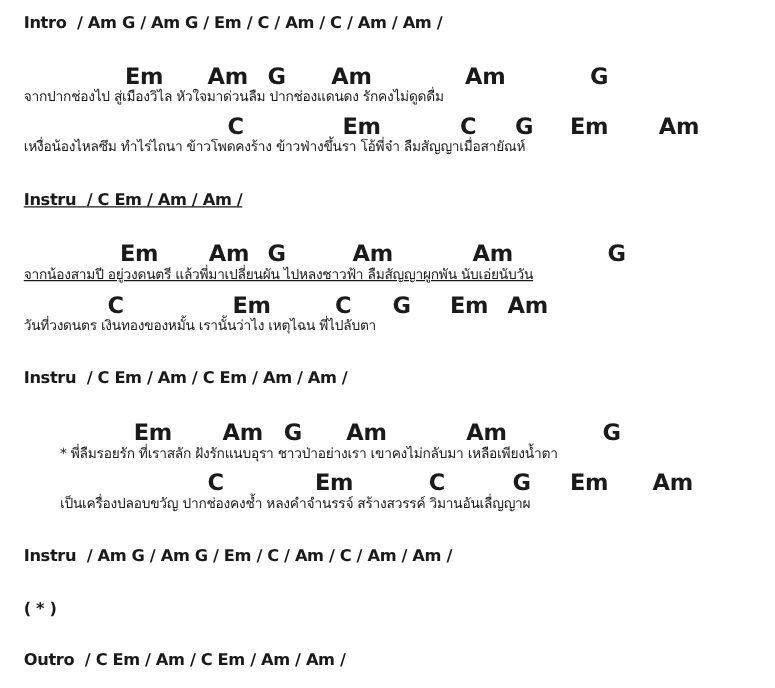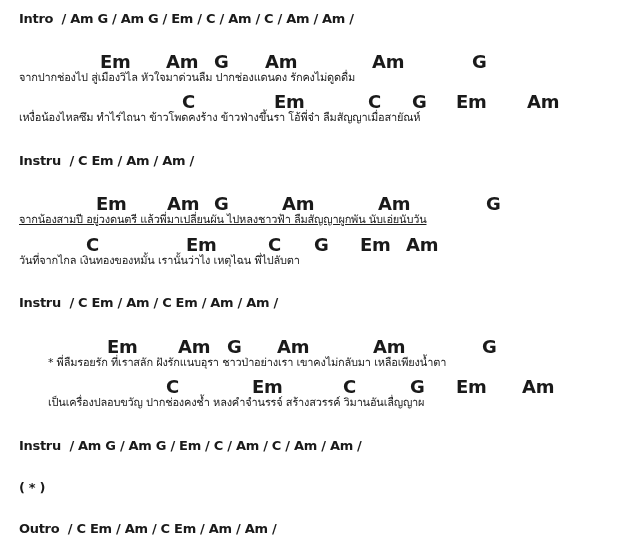--- a/index.html
+++ b/index.html
@@ -58,21 +58,21 @@
       <div class="abs chord" style="left: 182px; top: 93px;">C</div>
       <div class="abs chord" style="left: 274px; top: 93px;">Em</div>
       <div class="abs chord" style="left: 368px; top: 93px;">C</div>
       <div class="abs chord" style="left: 412px; top: 93px;">G</div>
       <div class="abs chord" style="left: 456px; top: 93px;">Em</div>
       <div class="abs chord" style="left: 527px; top: 93px;">Am</div>
     </div>
   <div class="abs lyric" style="left:19px; top:112px;">เหงื่อน้องไหลซึม ทำไร่ไถนา ข้าวโพดคงร้าง ข้าวฟ่างขึ้นรา โอ้พี่จ๋า   ลืมสัญญาเมื่อสายัณห์</div>
 </div>
 
-<div class="abs section" style="top:154px;">
+<div class="abs section" style="top:154px;text-decoration:underline;">
   <span>Instru</span>&nbsp;&nbsp;<span>/ C Em / Am / Am /</span>
 </div>
 
 <div>
   <div class="chord-row">
       <div class="abs chord" style="left: 96px; top: 195px;">Em</div>
       <div class="abs chord" style="left: 167px; top: 195px;">Am</div>
       <div class="abs chord" style="left: 214px; top: 195px;">G</div>
       <div class="abs chord" style="left: 282px; top: 195px;">Am</div>
       <div class="abs chord" style="left: 378px; top: 195px;">Am</div>
@@ -80,21 +80,21 @@
     </div>
   <div class="abs lyric" style="left:19px; top:214px;text-decoration:underline;">จากน้องสามปี อยู่วงดนตรี  แล้วพี่มาเปลี่ยนผัน  ไปหลงชาวฟ้า ลืมสัญญาผูกพัน นับเอ่ยนับวัน</div>
   <div class="chord-row">
       <div class="abs chord" style="left: 86px; top: 236px;">C</div>
       <div class="abs chord" style="left: 186px; top: 236px;">Em</div>
       <div class="abs chord" style="left: 268px; top: 236px;">C</div>
       <div class="abs chord" style="left: 314px; top: 236px;">G</div>
       <div class="abs chord" style="left: 360px; top: 236px;">Em</div>
       <div class="abs chord" style="left: 406px; top: 236px;">Am</div>
     </div>
-  <div class="abs lyric" style="left:19px; top:255px;">วันที่จากไกล เงินทองของหมั้น เรานั้นว่าไง เหตุไฉน   พี่ไปลับตา</div>
+  <div class="abs lyric" style="left:19px; top:255px;">วันที่วงดนตร เงินทองของหมั้น เรานั้นว่าไง เหตุไฉน   พี่ไปลับตา</div>
 </div>
 
 <div class="abs section" style="top:296px;">
   <span>Instru</span>&nbsp;&nbsp;<span>/ C Em / Am / C Em / Am / Am /</span>
 </div>
 
 <div>
   <div class="chord-row">
       <div class="abs chord" style="left: 107px; top: 338px;">Em</div>
       <div class="abs chord" style="left: 178px; top: 338px;">Am</div>

